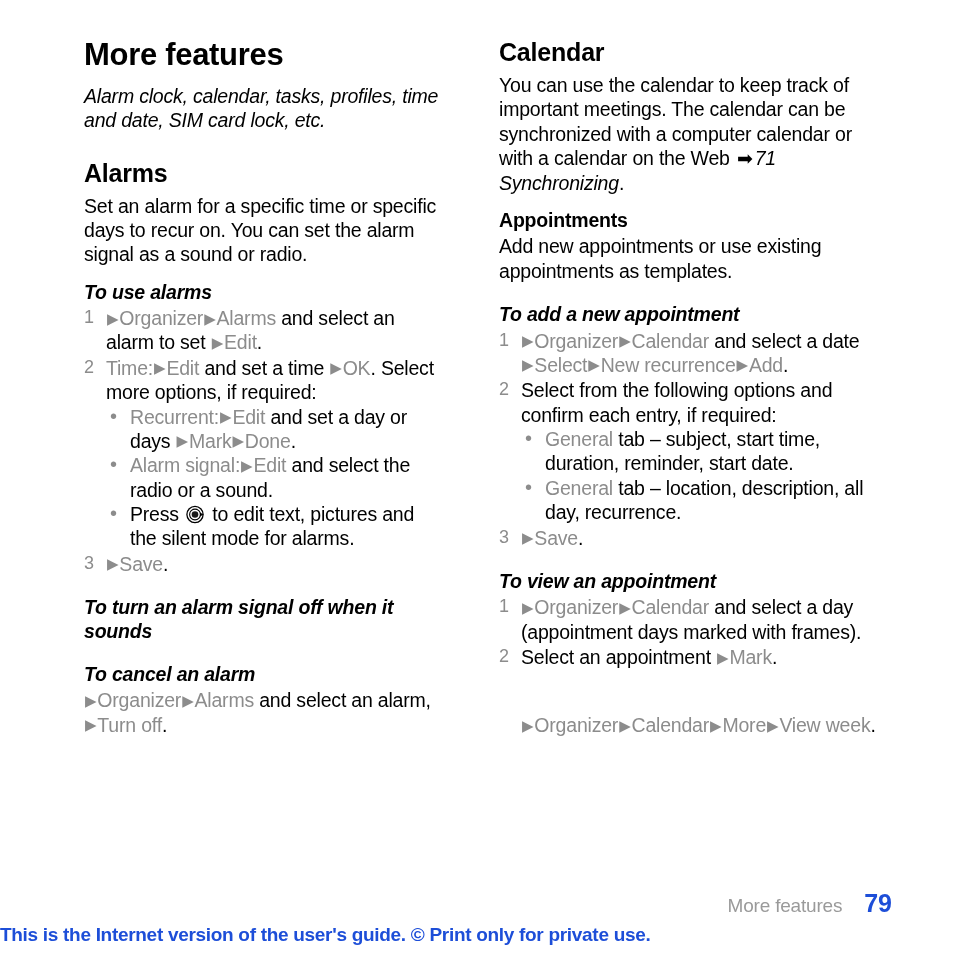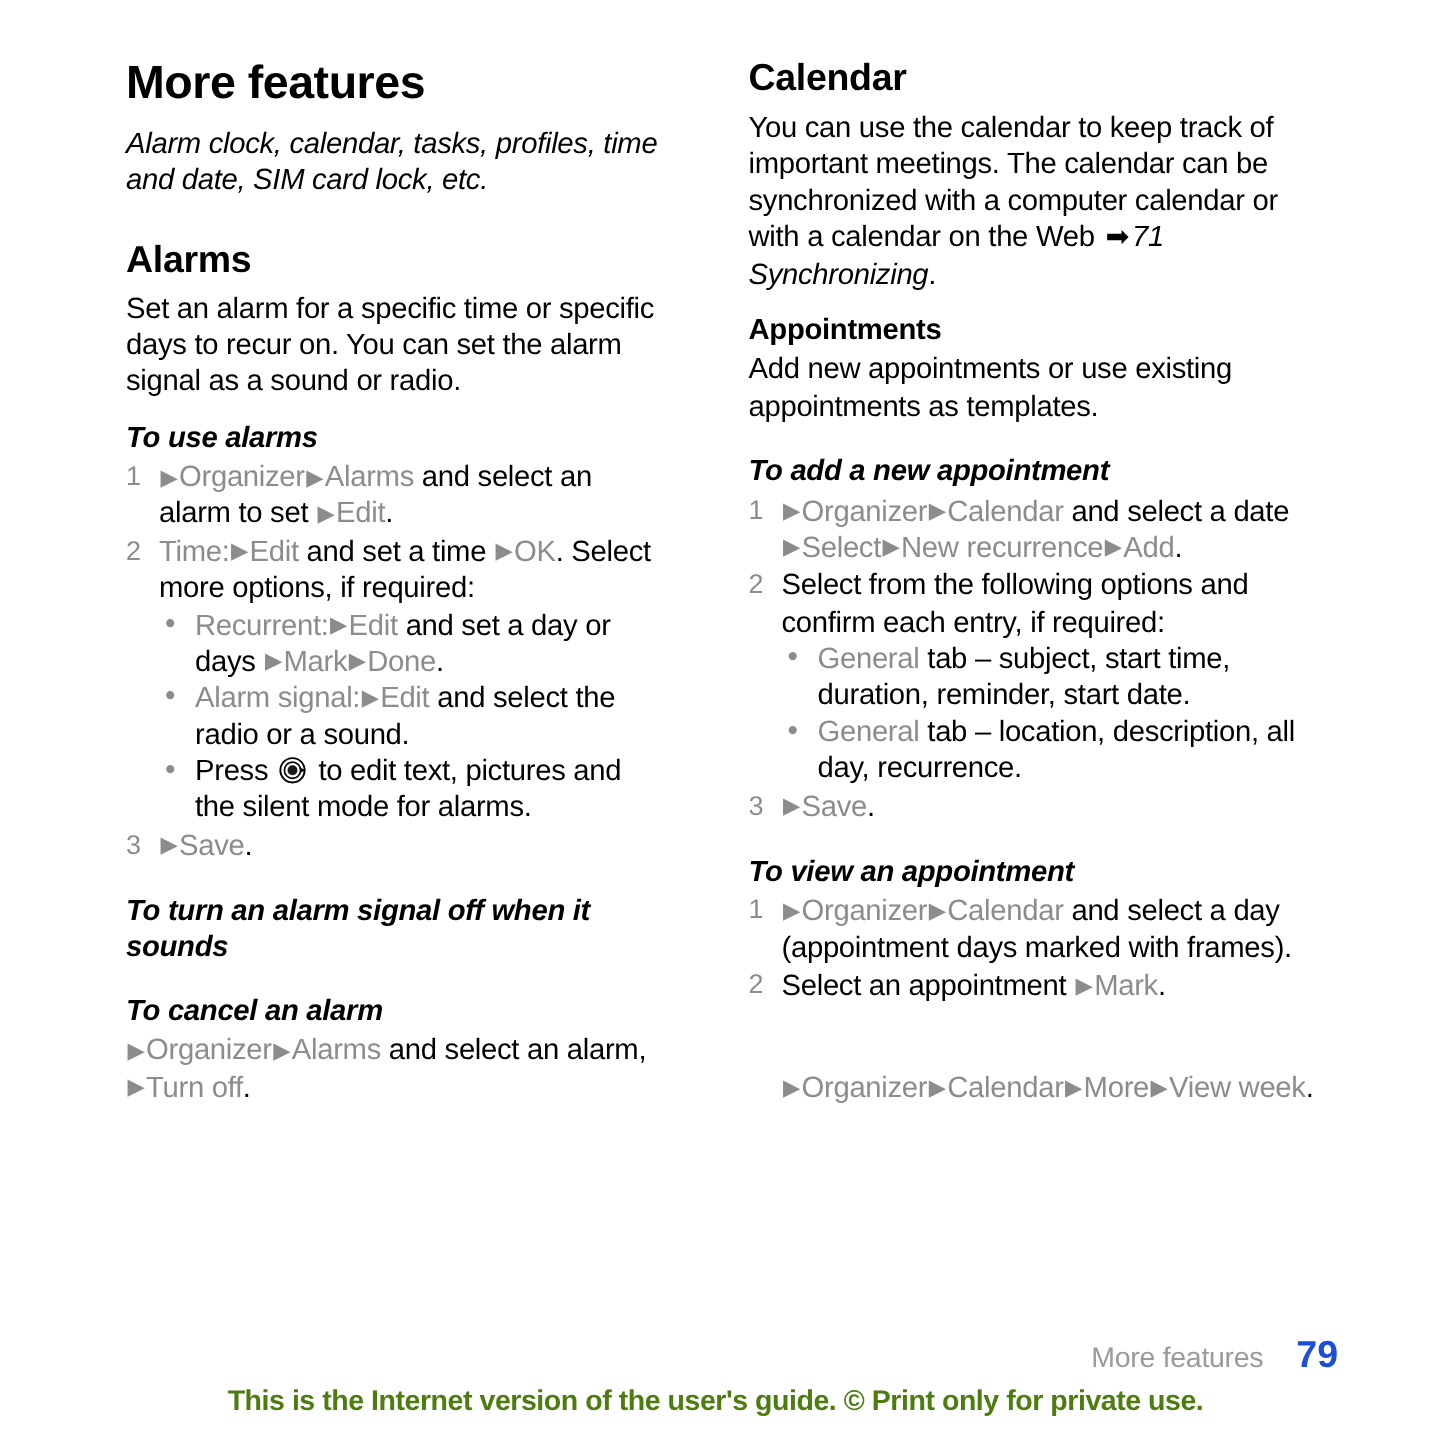--- a/index.html
+++ b/index.html
@@ -197,22 +197,22 @@
   .footer-page {
     color: #1d4ed8;
     font-size: 25px;
     font-weight: bold;
   }
   .watermark {
     position: absolute;
     left: 0;
     right: 0;
     bottom: 8px;
-    text-align: center;
-    color: #4d7c0f;
+    text-align: left;
+    color: #1d4ed8;
     font-size: 19px;
     font-weight: bold;
     letter-spacing: -0.3px;
   }
 </style>
 </head>
 <body>
 
 <div class="page">
 

